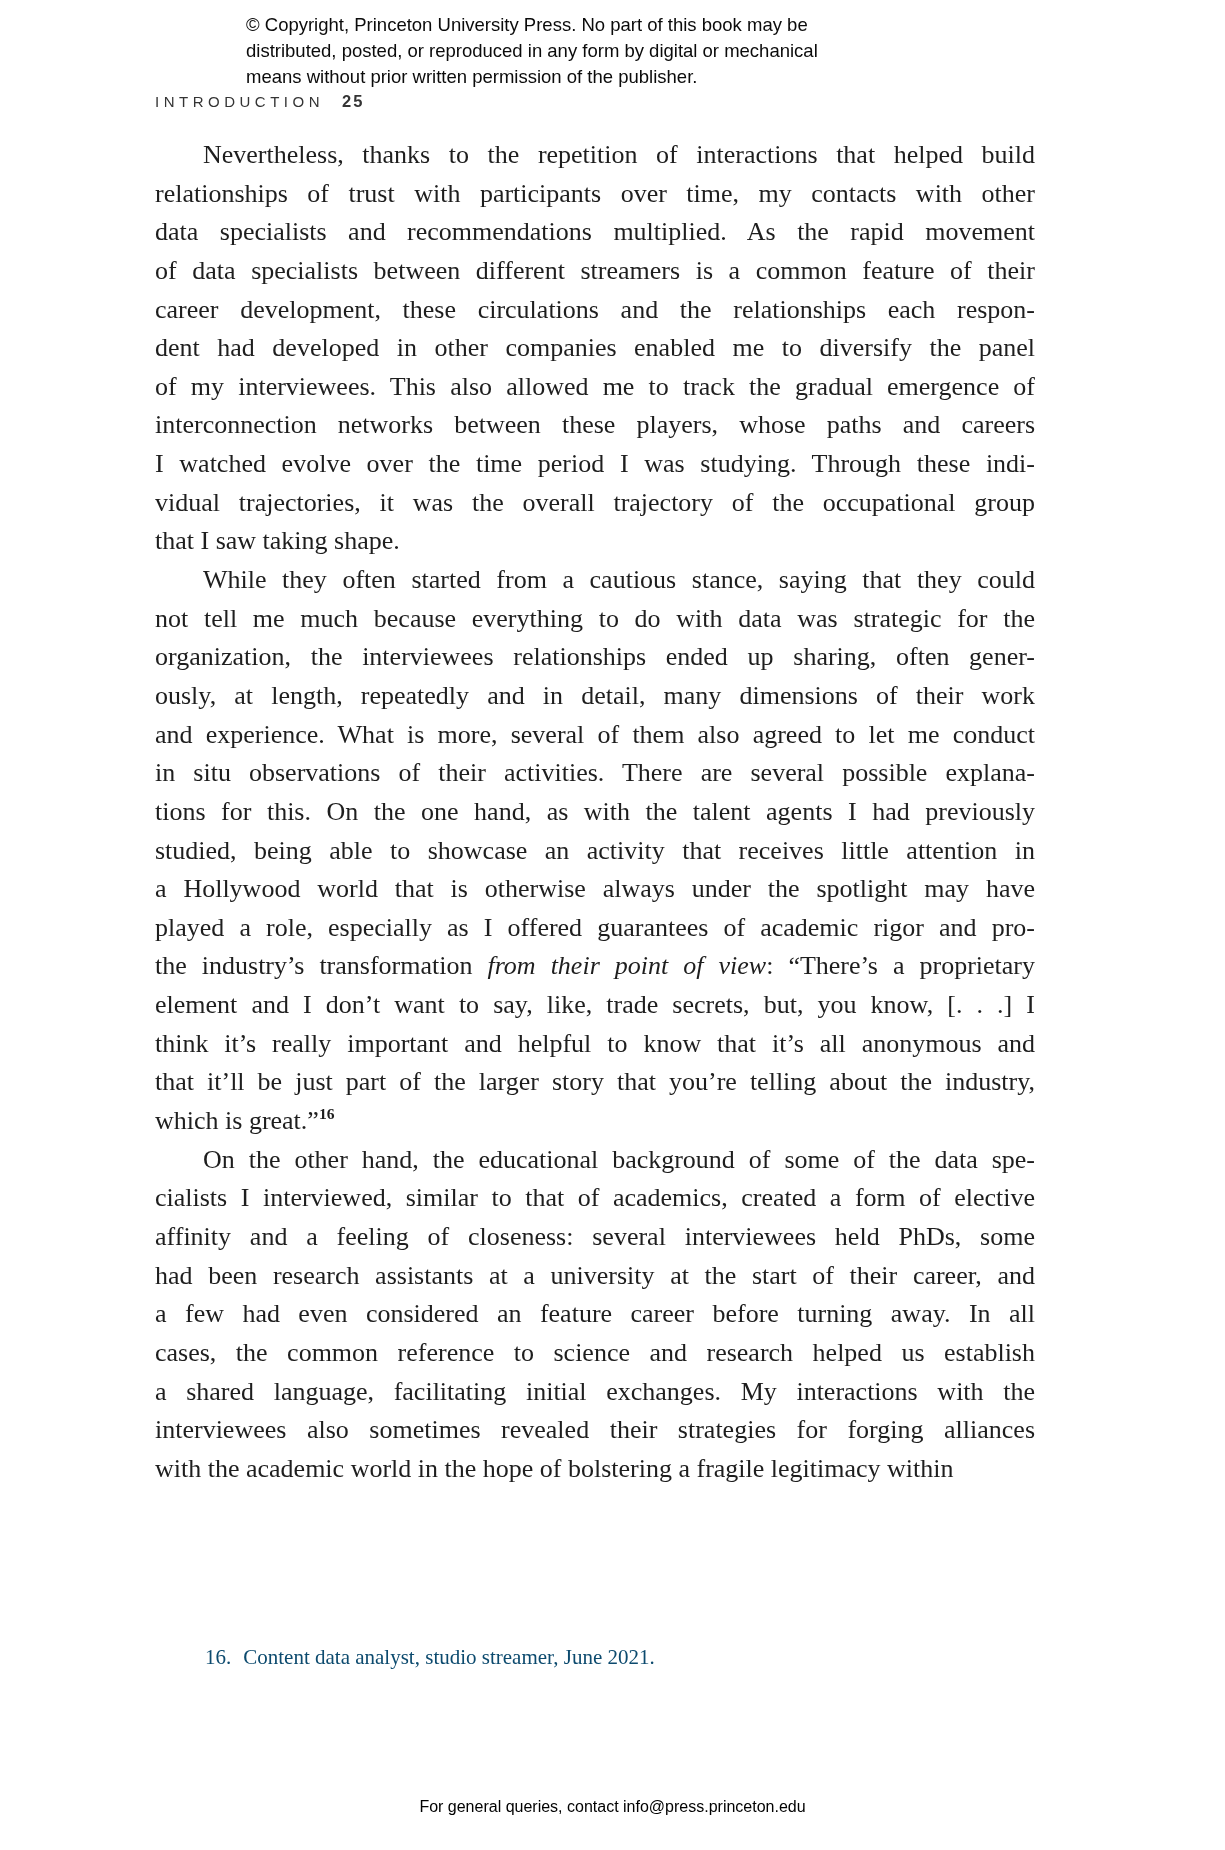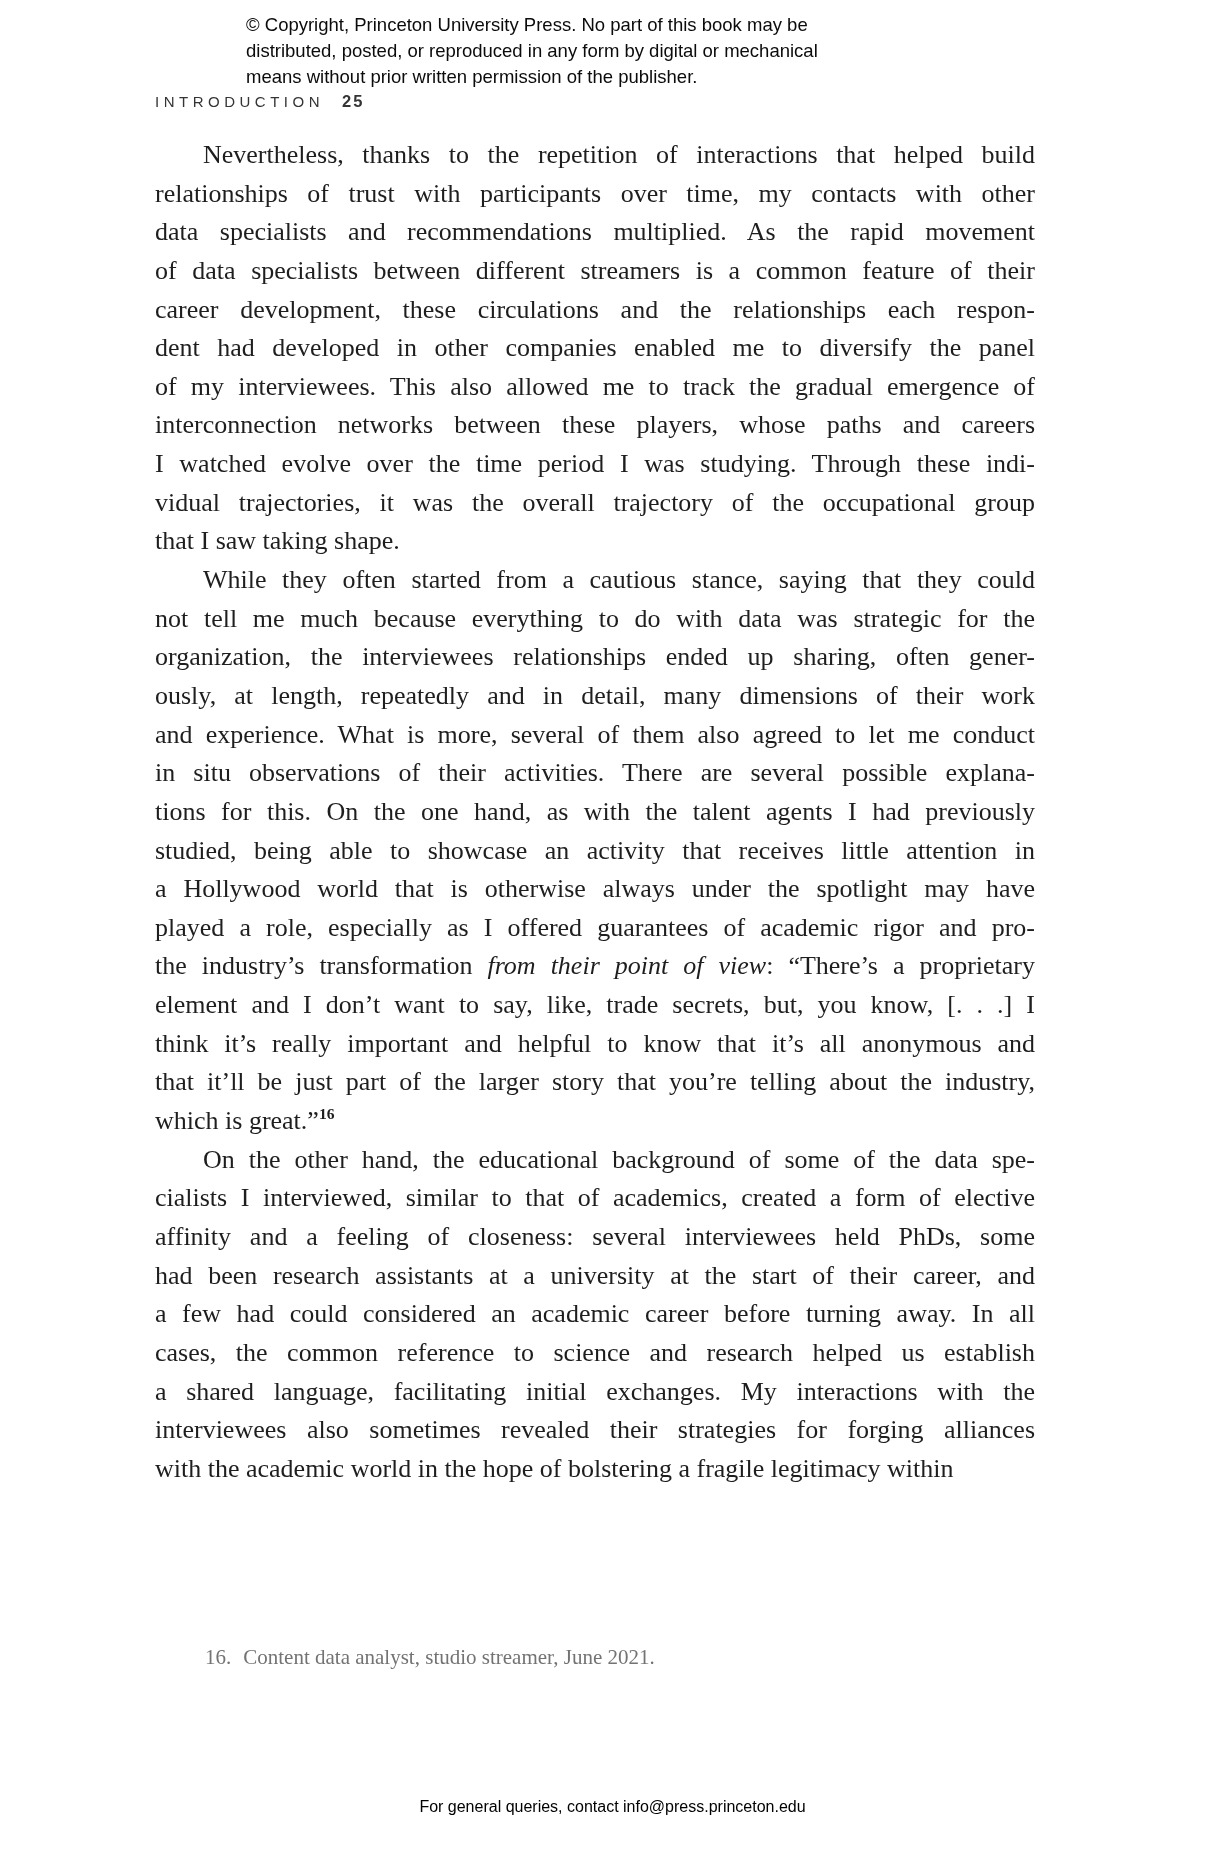--- a/index.html
+++ b/index.html
@@ -77,21 +77,21 @@
   }
 
   
   #footnote {
     position: absolute;
     left: 205px;
     top: 1645px;
     width: 830px;
     font-family: "Liberation Serif", serif;
     font-size: 21px;
-    color: #737373;
+    color: #0c4a6e;
   }
   #footnote .marker { margin-right: 12px; }
 
   
   #footer {
     position: absolute;
     left: 0;
     top: 1798px;
     width: 1225px;
     text-align: center;
@@ -139,21 +139,21 @@
       <div class="line"><span>played a role, especially as I offered guarantees of academic rigor and pro-</span></div>
       <div class="line"><span>the industry’s transformation </span><em>from their point of view</em><span>: “There’s a proprietary</span></div>
       <div class="line"><span>element and I don’t want to say, like, trade secrets, but, you know, [. . .] I</span></div>
       <div class="line"><span>think it’s really important and helpful to know that it’s all anonymous and</span></div>
       <div class="line"><span>that it’ll be just part of the larger story that you’re telling about the industry,</span></div>
       <div class="line last"><span>which is great.”</span><sup class="fnref">16</sup></div>
       <div class="line first"><span>On the other hand, the educational background of some of the data spe-</span></div>
       <div class="line"><span>cialists I interviewed, similar to that of academics, created a form of elective</span></div>
       <div class="line"><span>affinity and a feeling of closeness: several interviewees held PhDs, some</span></div>
       <div class="line"><span>had been research assistants at a university at the start of their career, and</span></div>
-      <div class="line"><span>a few had could considered an academic career before turning away. In all</span></div>
+      <div class="line"><span>a few had even considered an feature career before turning away. In all</span></div>
       <div class="line"><span>cases, the common reference to science and research helped us establish</span></div>
       <div class="line"><span>a shared language, facilitating initial exchanges. My interactions with the</span></div>
       <div class="line"><span>interviewees also sometimes revealed their strategies for forging alliances</span></div>
       <div class="line last"><span>with the academic world in the hope of bolstering a fragile legitimacy within</span></div>
     </div>
 
   <div id="footnote">
     <span class="marker">16.</span><span>Content data analyst, studio streamer, June 2021.</span>
   </div>
 

